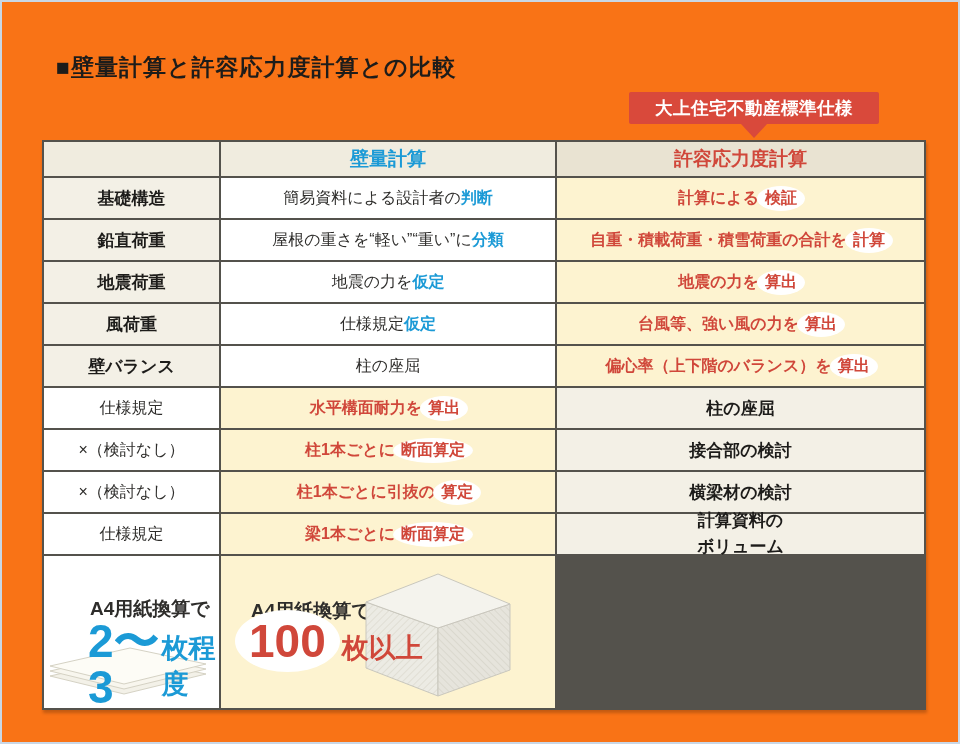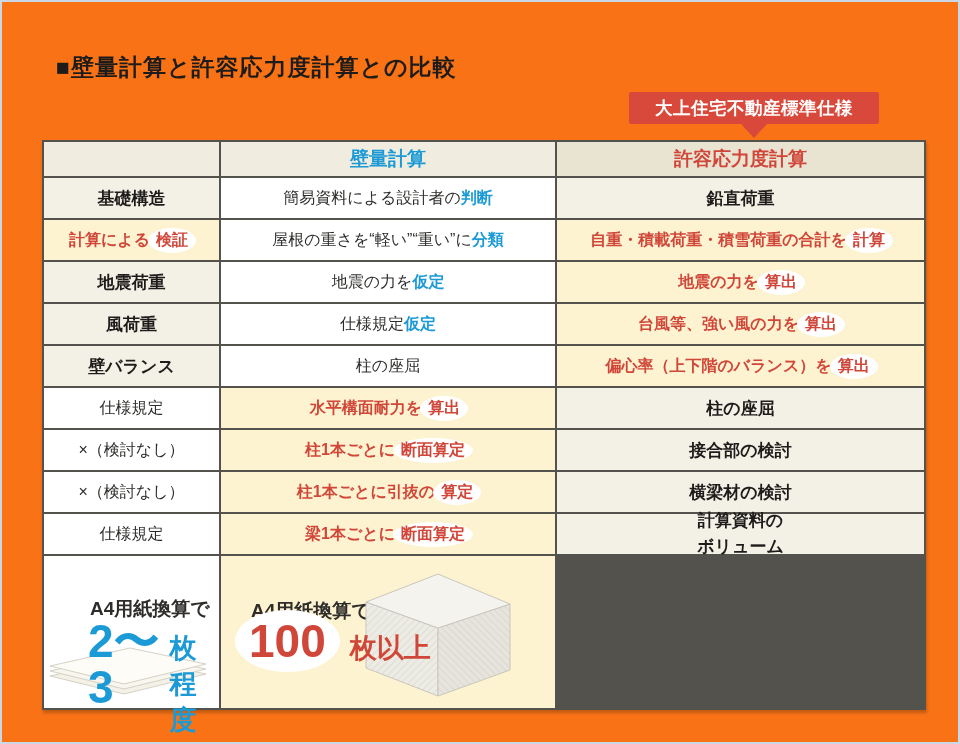--- a/index.html
+++ b/index.html
@@ -37,21 +37,21 @@
   .hl{background:#fff;border-radius:50%;padding:2px 8px;margin:0 -2px;}
   .bottom-label{flex-direction:column;line-height:1.55;justify-content:center;}
   .bottom-mid,.bottom-right{position:relative;display:block;}
   .cap{position:absolute;font-size:19px;font-weight:600;color:var(--text-dark);}
   .bottom-mid .cap{left:46px;top:40px;}
   .bottom-right .cap{left:30px;top:42px;}
   .bigline{position:absolute;display:flex;align-items:baseline;z-index:2;}
   .bottom-mid .bigline{left:44px;top:62px;justify-content:center;}
   .bottom-right .bigline{left:14px;top:54px;}
   .bignum{font-size:46px;font-weight:bold;line-height:1;}
-  .bigsuf{font-size:27px;font-weight:bold;margin-left:10px;}
+  .bigsuf{font-size:27px;font-weight:bold;margin-left:2px;}
   .blue-line .bignum,.blue-line .bigsuf{color:var(--blue);}
   .red-line .bignum,.red-line .bigsuf{color:var(--red);}
   .ellipse{background:#fff;border-radius:50%;padding:8px 14px;display:inline-block;}
   .stack-few{position:absolute;right:4px;bottom:10px;z-index:1;}
   .stack-big{position:absolute;right:40px;top:12px;z-index:1;}
 </style>
 </head>
 <body>
 
 <div class="frame">
@@ -66,25 +66,25 @@
   <div class="table" id="tableGrid">
     <div class="cell head"></div>
     <div class="cell head head-blue">壁量計算</div>
     <div class="cell head h3 head-red">許容応力度計算</div>
 
     <div class="cell lab">基礎構造</div>
       <div class="cell midc">
         <span>簡易資料による設計者の</span>
         <span class="kw-blue">判断</span>
       </div>
-      <div class="cell lab">鉛直荷重</div>
       <div class="cell rightc">
         <span>計算による</span>
         <span class="hl">検証</span>
       </div>
+      <div class="cell lab">鉛直荷重</div>
       <div class="cell midc">
         <span>屋根の重さを“軽い”“重い”に</span>
         <span class="kw-blue">分類</span>
       </div>
       <div class="cell rightc">
         <span>自重・積載荷重・積雪荷重の合計を</span>
         <span class="hl">計算</span>
       </div>
       <div class="cell lab">地震荷重</div>
       <div class="cell midc">

